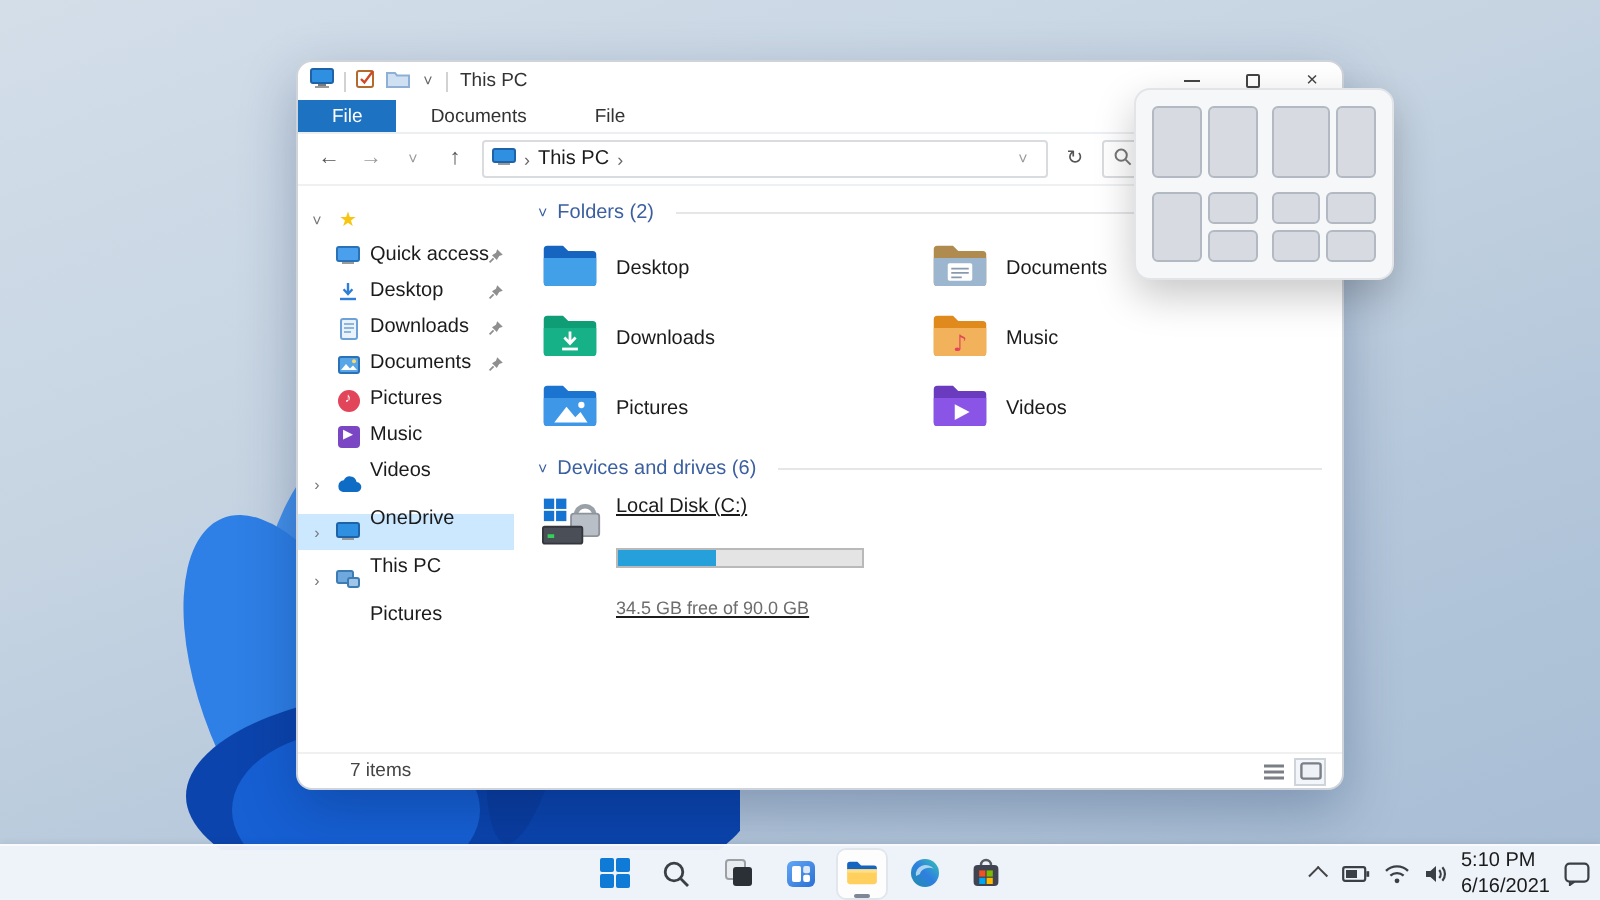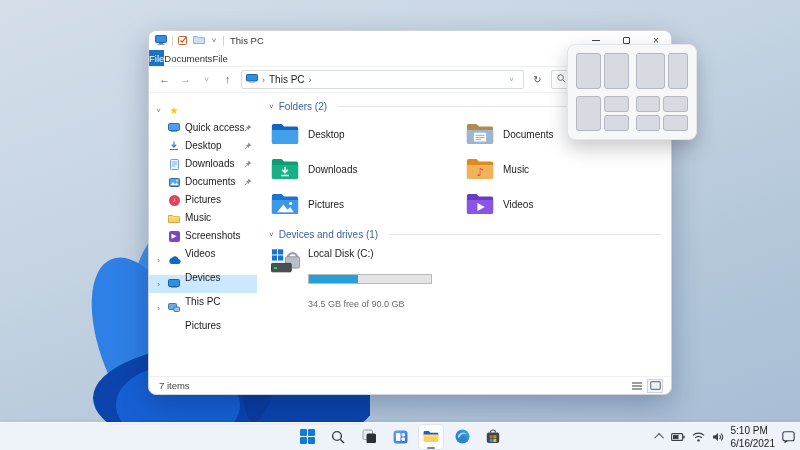--- a/index.html
+++ b/index.html
@@ -20,21 +20,21 @@
   .qat { display:flex; align-items:center; gap:5px; }
   .tb-sep { width:1px; height:10px; background:#d2d2d2; }
   .tb-title { margin-left:6px; font-size:9.5px; color:#333; }
   .caption-btns { margin-left:auto; display:flex; height:100%; }
   .cap-btn { width:30px; height:100%; display:flex; align-items:center; justify-content:center; color:#444; }
   .min-glyph { width:8px; height:1px; background:#444; display:block; }
   .max-glyph { width:7px; height:7px; border:1px solid #444; border-radius:1px; display:block; }
   .close-glyph { font-size:10px; line-height:1; }
 
   .tabsrow { height:17px; display:flex; align-items:stretch; flex:0 0 auto; border-bottom:1px solid #eceff2; }
-  .tab { padding:0 0; display:flex; align-items:center; font-size:9.5px; color:#333; }
+  .tab { padding:0 17px; display:flex; align-items:center; font-size:9.5px; color:#333; }
   .tab.active { background:#1d72c2; color:#fff; }
 
   .navbar { height:26px; display:flex; align-items:center; padding:0 8px 0 8px; gap:6px;
     border-bottom:1px solid #eef0f2; flex:0 0 auto; }
   .nav-ic { width:15px; text-align:center; color:#555; font-size:11px; line-height:1; }
   .nav-ic.dim { color:#9a9a9a; }
   .addrbox { flex:1; height:19px; border:1px solid #d9dcdf; border-radius:2px; background:#fff;
     display:flex; align-items:center; padding:0 4px; gap:4px; }
   .crumb-sep { color:#666; font-size:9px; }
   .addr-spacer { flex:1; }
@@ -58,27 +58,27 @@
 
   
   .content { flex:1; padding:8px 10px 0 12px; min-width:0; position:relative; }
   .sect-head { display:flex; align-items:center; gap:5px; color:#3b5fa0; font-size:10px; }
   .sect-head .rule { flex:1; height:1px; background:#e4e6e9; margin-left:6px; }
   .folders-grid { display:grid; grid-template-columns:1fr 1fr; row-gap:9px; margin:9px 0 12px 2px; }
   .tile { display:flex; align-items:center; gap:9px; height:26px; }
   .tile .tname { font-size:10px; color:#1b1b1b; }
 
   .drive-tile { display:flex; gap:7px; margin:8px 0 0 2px; }
-  .drive-info { display:flex; flex-direction:column; gap:15px; }
+  .drive-info { display:flex; flex-direction:column; gap:15px;text-decoration:underline; }
   .drive-name { font-size:10px; }
   .drive-bar { width:124px; height:10px; border:1px solid #b9b9b9; background:#e4e4e4; }
   .drive-fill { height:100%; background:#26a0da; }
   .drive-cap { font-size:9px; color:#6d6d6d; }
 
-  .statusbar { height:18px; flex:0 0 auto; display:flex; align-items:center; padding:0 8px 0 10px;
+  .statusbar { height:18px; flex:0 0 auto; display:flex; align-items:center; padding:0 8px 0 26px;
     border-top:1px solid #f0f0f0; font-size:9.5px; color:#444; }
   .view-toggles { margin-left:auto; display:flex; gap:2px; }
   .vt { width:16px; height:14px; display:flex; align-items:center; justify-content:center; }
   .vt.sel { border:1px solid #cfd4da; background:#f2f6fa; }
 
   
   .snap-popup { position:absolute; left:567px; top:44px; width:130px; height:96px; z-index:6;
     background:#f6f7f9; border:1px solid #e2e4e8; border-radius:8px;
     box-shadow:0 8px 20px rgba(0,0,0,.22); padding:8px; display:grid;
     grid-template-columns:1fr 1fr; grid-template-rows:1fr 1fr; gap:7px; }
@@ -277,45 +277,36 @@
           </span>
         </div>
 
         <div class="sr child">
           <span class="sic">
             <span class="mini-badge" style="background:#e2455a;border-radius:50%">♪</span>
           </span>
           <span class="slabel">Music</span>
         </div>
 
-        <div class="sr child">
-          <span class="sic">
-            <svg width="12" height="9" viewBox="0 0 12 9">
-                <path d="M0.5 1.5 h4 l1 1.2 h6 v5.8 h-11 z" fill="#f7cf6b" stroke="#d8a93c"></path>
-                <path d="M0.5 3.4 h11" stroke="#fbe29a" stroke-width="1"></path>
-              </svg>
-          </span>
-          <span class="slabel">Screenshots</span>
-        </div>
 
         <div class="sr child">
           <span class="sic">
             <span class="mini-badge" style="background:#7b46c4">▶</span>
           </span>
           <span class="slabel">Videos</span>
         </div>
 
         <div class="sr group-gap">
           <span class="exp">›</span>
           <span class="sic">
             <svg width="13" height="9" viewBox="0 0 13 9">
                 <path d="M3.5 8 a3 3 0 0 1 0.4-5.9 a3.4 3.4 0 0 1 6.4 0.9 a2.4 2.4 0 0 1-0.3 5 z" fill="#0f6cc4"></path>
               </svg>
           </span>
-          <span class="slabel">Devices</span>
+          <span class="slabel">OneDrive</span>
         </div>
 
         <div class="sr group-gap selected">
           <span class="exp">›</span>
           <span class="sic">
             <svg width="12" height="10" viewBox="0 0 12 10">
                 <rect x="0.5" y="0.5" width="11" height="7" rx="1" fill="#2f8fe0" stroke="#1e62a8"></rect>
                 <rect x="3" y="8" width="6" height="1" fill="#9a9a9a"></rect>
               </svg>
           </span>
@@ -408,21 +399,21 @@
                   <path d="M1 9 H31 V23 Q31 25 29 25 H3 Q1 25 1 23 Z" fill="#8a55e6"></path>
                   <path d="M13 12.5 L21.5 17 L13 21.5 Z" fill="#fff"></path>
                 </svg>
             </span>
             <span class="tname">Videos</span>
           </div>
         </div>
 
         <div class="sect-head">
           <span class="exp" style="font-size:8px">˅</span>
-          <span>Devices and drives (1)</span>
+          <span>Devices and drives (6)</span>
           <span class="rule"></span>
         </div>
 
         <div class="drive-tile">
           <span>
             <svg width="30" height="27" viewBox="0 0 32 28">
               <path d="M18 10 a5 5 0 0 1 10 0" fill="none" stroke="#9aa0a8" stroke-width="2.4"></path>
               <rect x="15.5" y="9" width="15" height="12" rx="1.5" fill="#b9bfc7" stroke="#8d939b"></rect>
               <rect x="1" y="1" width="5.5" height="5.5" fill="#1573d2"></rect>
               <rect x="7.5" y="1" width="5.5" height="5.5" fill="#1573d2"></rect>

